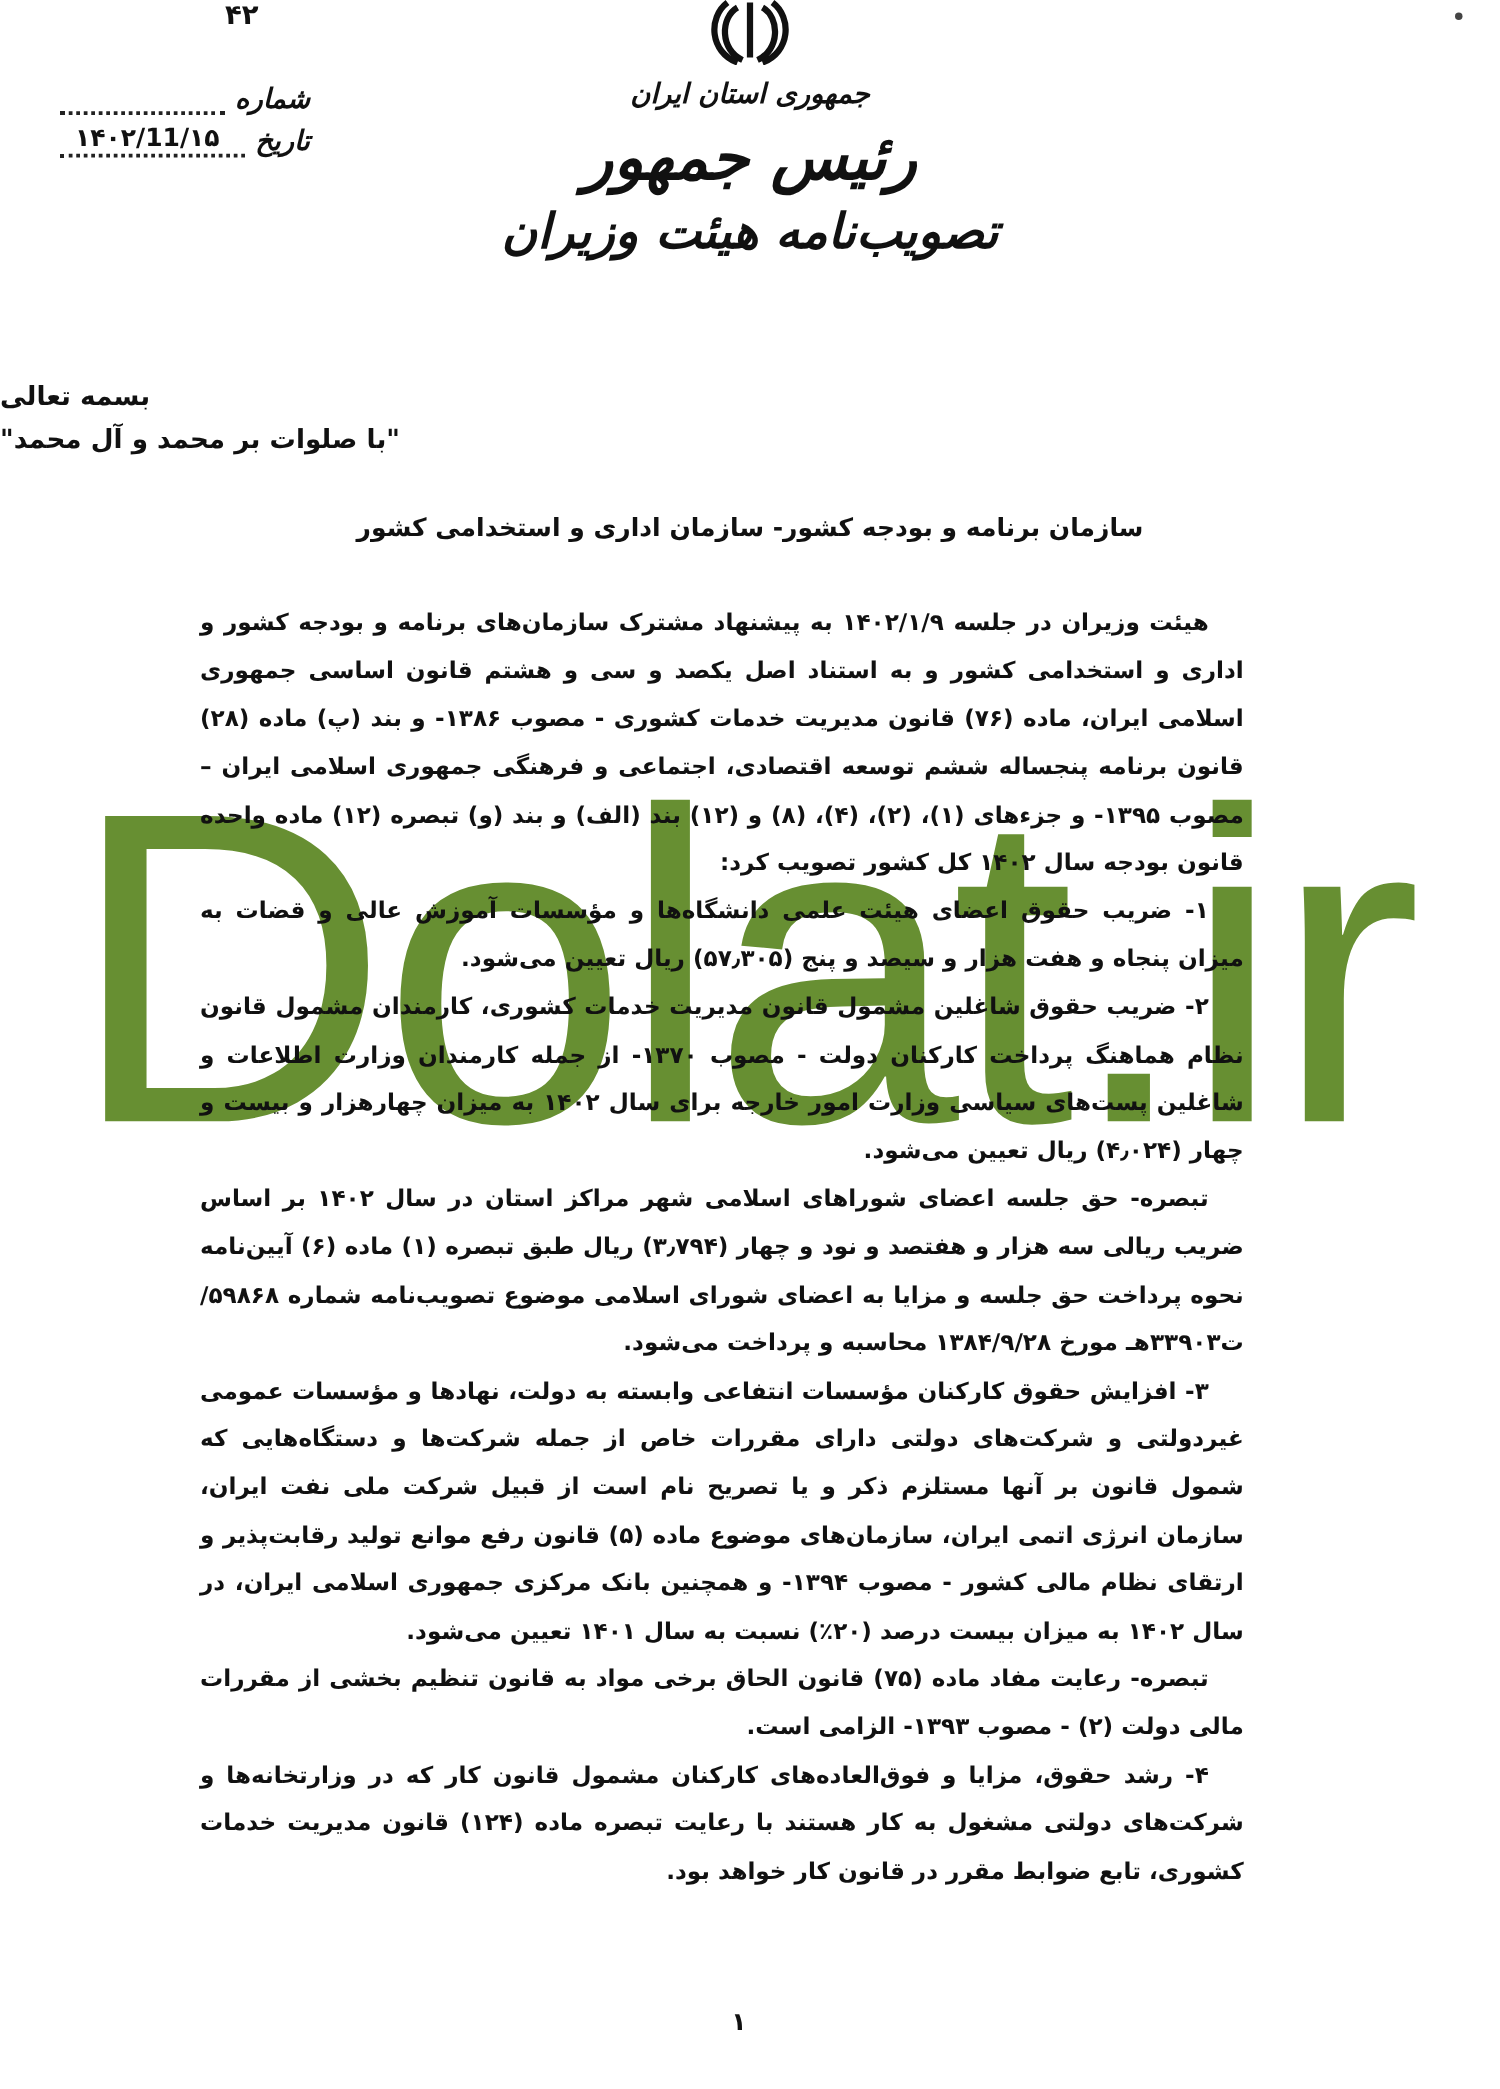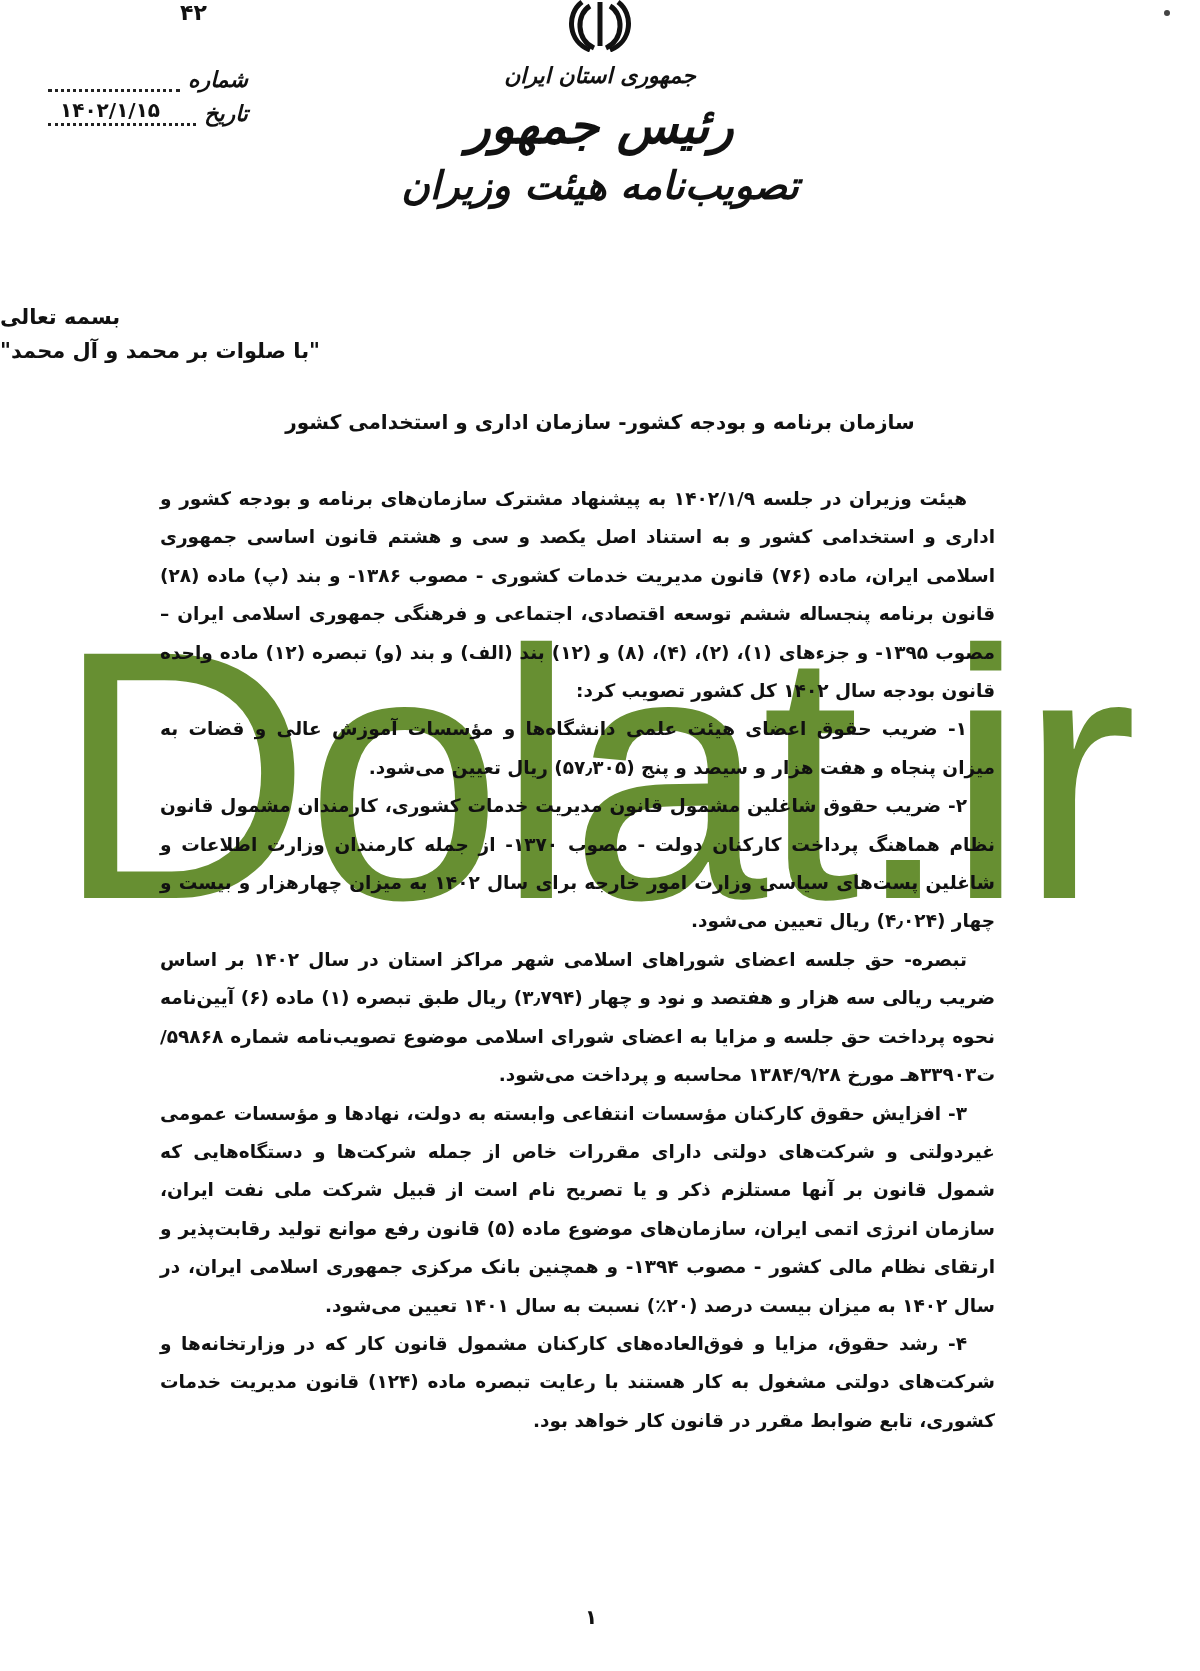--- a/index.html
+++ b/index.html
@@ -43,21 +43,21 @@
   <path d="M52 2 C68 14 66 42 44 50" stroke="#111" stroke-width="5" fill="none"></path>
 </svg>
 
 <div class="meta">
   <div class="meta-row">
     <span class="meta-label">شماره</span>
     <span class="meta-value"></span>
   </div>
   <div class="meta-row">
     <span class="meta-label">تاریخ</span>
-    <span class="meta-value">۱۴۰۲/۱/۱۵</span>
+    <span class="meta-value">۱۴۰۲/11/۱۵</span>
   </div>
 </div>
 
 <div class="header-center">
   <div class="republic">جمهوری استان ایران</div>
   <div class="president">رئیس جمهور</div>
   <div class="cabinet">تصویب‌نامه هیئت وزیران</div>
 </div>
 
 <div class="invocation">
@@ -66,16 +66,17 @@
 </div>
 
 <div class="addressee">سازمان برنامه و بودجه کشور- سازمان اداری و استخدامی کشور</div>
 
 <div class="body-text">
   <p>هیئت وزیران در جلسه ۱۴۰۲/۱/۹ به پیشنهاد مشترک سازمان‌های برنامه و بودجه کشور و اداری و استخدامی کشور و به استناد اصل یکصد و سی و هشتم قانون اساسی جمهوری اسلامی ایران، ماده (۷۶) قانون مدیریت خدمات کشوری - مصوب ۱۳۸۶- و بند (پ) ماده (۲۸) قانون برنامه پنجساله ششم توسعه اقتصادی، اجتماعی و فرهنگی جمهوری اسلامی ایران – مصوب ۱۳۹۵- و جزءهای (۱)، (۲)، (۴)، (۸) و (۱۲) بند (الف) و بند (و) تبصره (۱۲) ماده واحده قانون بودجه سال ۱۴۰۲ کل کشور تصویب کرد:</p>
   <p>۱- ضریب حقوق اعضای هیئت علمی دانشگاه‌ها و مؤسسات آموزش عالی و قضات به میزان پنجاه و هفت هزار و سیصد و پنج (۵۷٫۳۰۵) ریال تعیین می‌شود.</p>
   <p>۲- ضریب حقوق شاغلین مشمول قانون مدیریت خدمات کشوری، کارمندان مشمول قانون نظام هماهنگ پرداخت کارکنان دولت - مصوب ۱۳۷۰- از جمله کارمندان وزارت اطلاعات و شاغلین پست‌های سیاسی وزارت امور خارجه برای سال ۱۴۰۲ به میزان چهارهزار و بیست و چهار (۴٫۰۲۴) ریال تعیین می‌شود.</p>
   <p>تبصره- حق جلسه اعضای شوراهای اسلامی شهر مراکز استان در سال ۱۴۰۲ بر اساس ضریب ریالی سه هزار و هفتصد و نود و چهار (۳٫۷۹۴) ریال طبق تبصره (۱) ماده (۶) آیین‌نامه نحوه پرداخت حق جلسه و مزایا به اعضای شورای اسلامی موضوع تصویب‌نامه شماره ۵۹۸۶۸/ت۳۳۹۰۳هـ مورخ ۱۳۸۴/۹/۲۸ محاسبه و پرداخت می‌شود.</p>
   <p>۳- افزایش حقوق کارکنان مؤسسات انتفاعی وابسته به دولت، نهادها و مؤسسات عمومی غیردولتی و شرکت‌های دولتی دارای مقررات خاص از جمله شرکت‌ها و دستگاه‌هایی که شمول قانون بر آنها مستلزم ذکر و یا تصریح نام است از قبیل شرکت ملی نفت ایران، سازمان انرژی اتمی ایران، سازمان‌های موضوع ماده (۵) قانون رفع موانع تولید رقابت‌پذیر و ارتقای نظام مالی کشور - مصوب ۱۳۹۴- و همچنین بانک مرکزی جمهوری اسلامی ایران، در سال ۱۴۰۲ به میزان بیست درصد (۲۰٪) نسبت به سال ۱۴۰۱ تعیین می‌شود.</p>
+  <p>تبصره- رعایت مفاد ماده (۷۵) قانون الحاق برخی مواد به قانون تنظیم بخشی از مقررات مالی دولت (۲) - مصوب ۱۳۹۳- الزامی است.</p>
   <p>۴- رشد حقوق، مزایا و فوق‌العاده‌های کارکنان مشمول قانون کار که در وزارتخانه‌ها و شرکت‌های دولتی مشغول به کار هستند با رعایت تبصره ماده (۱۲۴) قانون مدیریت خدمات کشوری، تابع ضوابط مقرر در قانون کار خواهد بود.</p>
 </div>
 
 <div class="page-number">۱</div>
 
 </body></html>

